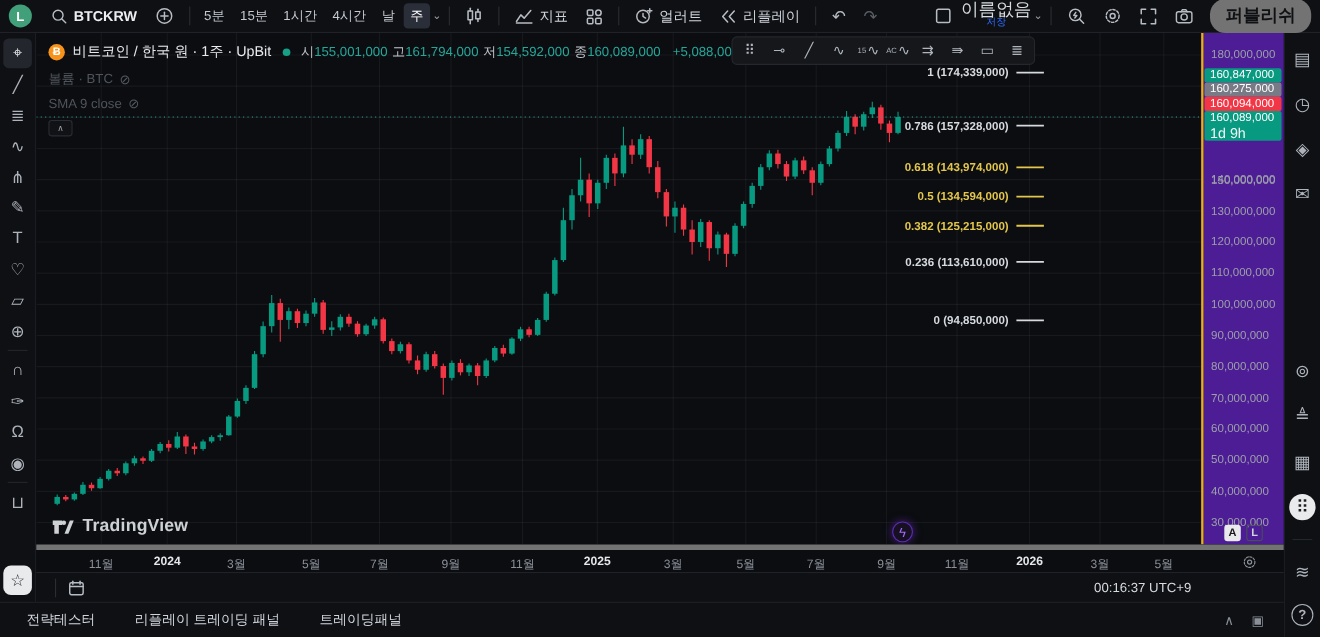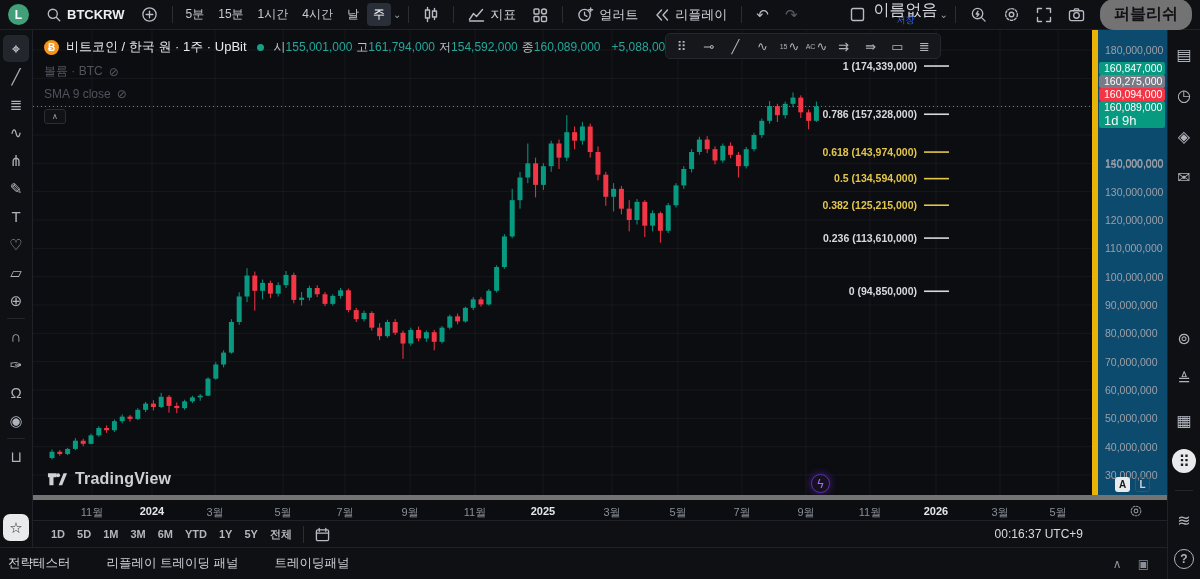--- a/index.html
+++ b/index.html
@@ -60,21 +60,21 @@
     color:#b0b5bd;font-size:13px;border-radius:3px;cursor:pointer}
   .dt-item sup{font-size:7px;margin-right:1px;color:#b0b5bd}
   #watermark{position:absolute;left:14px;top:438px;display:flex;align-items:center;gap:7px;
     opacity:.9;z-index:2}
   #watermark svg{fill:#e4e7ea}
   #watermark-text{font-size:16px;font-weight:700;color:#e4e7ea;letter-spacing:.2px}
   #replay-bolt{position:absolute;left:778px;top:444px;width:19px;height:19px;border-radius:50%;
     background:#161020;border:1px solid #5d2bb8;color:#a26bff;display:flex;align-items:center;justify-content:center;
     font-size:12px;z-index:3;box-shadow:0 0 9px rgba(124,48,230,.55);cursor:pointer}
   
-  #price-axis{grid-area:2/3/3/4;position:relative;border-left:6px solid #eab308;background:#0c4a6e;
+  #price-axis{grid-area:2/3/3/4;position:relative;border-left:2px solid #eab308;background:#4c1d95;
     font-size:10.5px;color:#9ca0a8}
   .pa-tick{position:absolute;left:7px;height:14px;line-height:14px}
   .pa-label{position:absolute;left:1px;right:2px;color:#fff;font-size:10.5px;line-height:13px;
     padding-left:5px;border-radius:2px;z-index:2}
   .pa-label .cd{font-size:13px;opacity:.95}
   #axis-buttons{position:absolute;bottom:3px;left:0;right:0;display:flex;justify-content:center;gap:5px;z-index:3}
   .ax-btn{width:15px;height:15px;border-radius:3px;font-size:10px;font-weight:700;
     display:flex;align-items:center;justify-content:center;cursor:pointer}
   .ax-btn.a{background:#e8eaec;color:#15171b}
   .ax-btn.l{background:transparent;border:1px solid #4a4e57;color:#cfd3da}
@@ -93,21 +93,21 @@
   .ta-tick.major{color:#e4e7ea;font-weight:700}
   #ta-corner{position:absolute;right:24px;top:4px;color:#8a8f98}
   
   #bottom-toolbar{grid-area:4/2/5/4;display:flex;align-items:center;border-top:1px solid #1f2228;
     background:#0e1013;padding:0 84px 0 12px;font-size:11px}
   .range-btn{padding:3px 6px;color:#b2b6bd;font-weight:700;border-radius:3px;cursor:pointer}
   #goto-date{margin-left:6px}
   #clock{margin-left:auto;font-size:12px;color:#d7dadf;cursor:pointer}
   
   #bottom-panel{grid-area:5/1/6/4;display:flex;align-items:center;gap:36px;border-top:1px solid #1f2228;
-    background:#0e1013;padding:0 18px 0 8px;font-size:12.5px}
+    background:#0e1013;padding:0 18px 0 24px;font-size:12.5px}
   .bp-tab{color:#cfd3da;cursor:pointer;white-space:nowrap}
   #bp-right{margin-left:auto;display:flex;gap:16px;color:#8a8f98;font-size:12px}
 </style>
 </head>
 <body>
 
 <div id="app">
 
   <header id="topbar">
     <div id="avatar">L</div>
@@ -611,21 +611,20 @@
       <div class="ta-tick" style="left: 623px;">5월</div>
       <div class="ta-tick" style="left: 687px;">7월</div>
       <div class="ta-tick" style="left: 751px;">9월</div>
       <div class="ta-tick" style="left: 815px;">11월</div>
       <div class="ta-tick major" style="left: 881px;">2026</div>
       <div class="ta-tick" style="left: 945px;">3월</div>
       <div class="ta-tick" style="left: 1003px;">5월</div>
     </div>
 
   <div id="bottom-toolbar">
-    <span id="ranges"><span class="range-btn">1D</span><span class="range-btn">5D</span><span class="range-btn">1M</span><span class="range-btn">3M</span><span class="range-btn">6M</span><span class="range-btn">YTD</span><span class="range-btn">1Y</span><span class="range-btn">5Y</span><span class="range-btn">전체</span></span>
     <span class="tb-divider"></span>
     <span class="icon" id="goto-date">
       <svg width="15" height="15" viewBox="0 0 16 16">
           <rect x="1.5" y="3" width="13" height="11.5" rx="1.5"></rect>
           <line x1="4.5" y1="1.5" x2="4.5" y2="4.5"></line>
           <line x1="11.5" y1="1.5" x2="11.5" y2="4.5"></line>
           <line x1="1.5" y1="6.5" x2="14.5" y2="6.5"></line>
         </svg>
     </span>
     <span id="clock">00:16:37 UTC+9</span>

